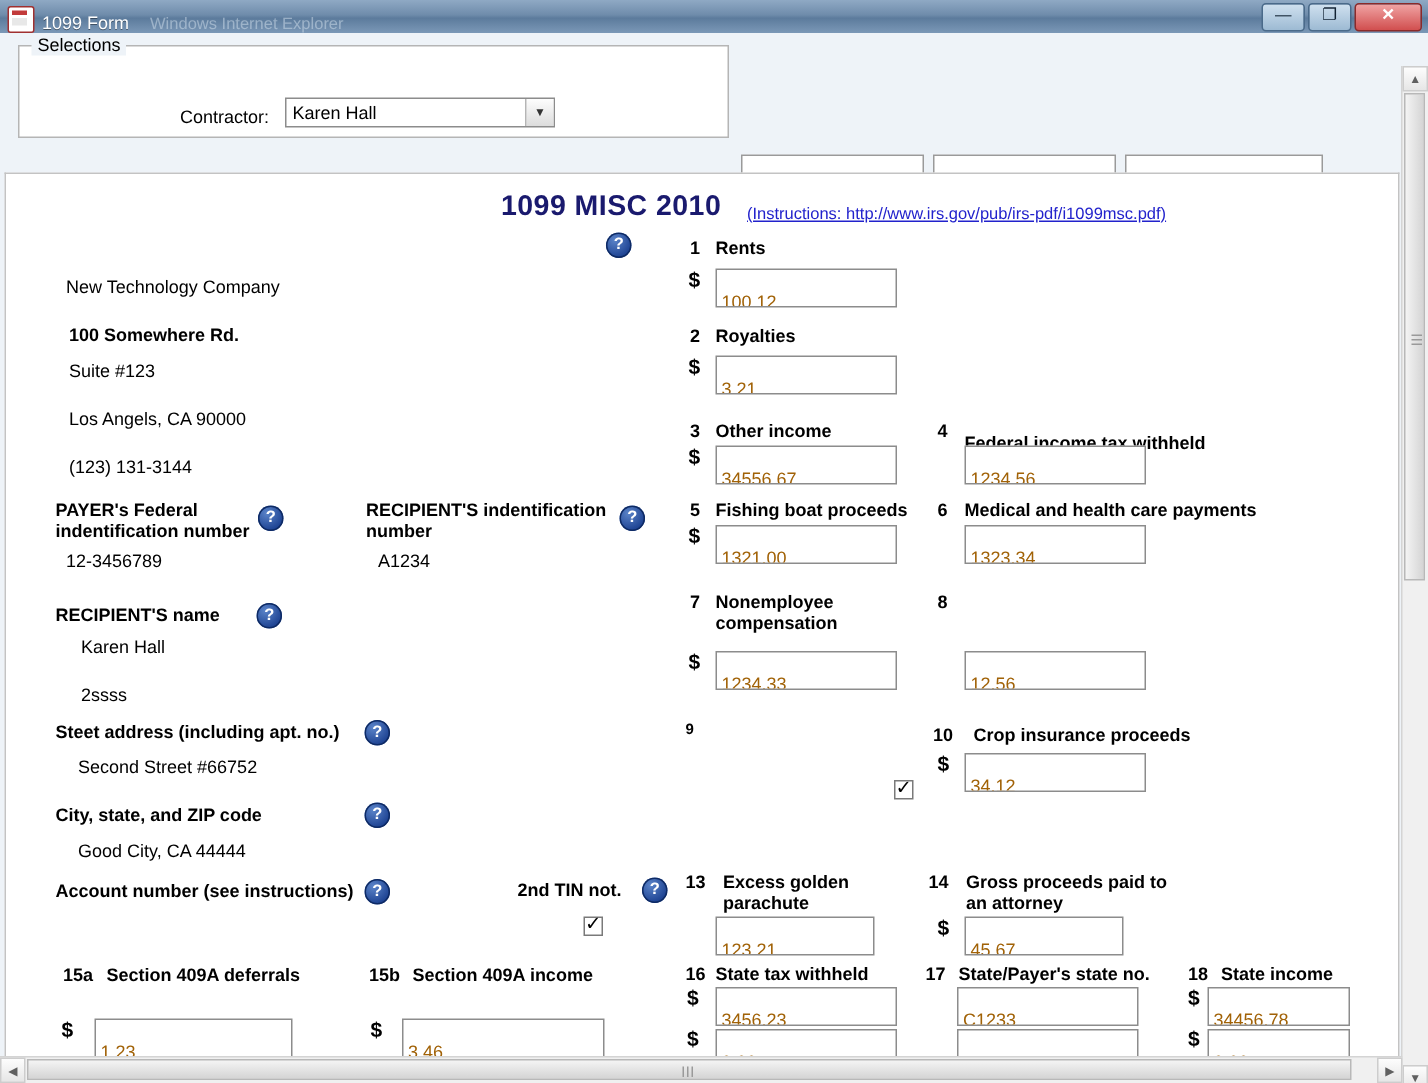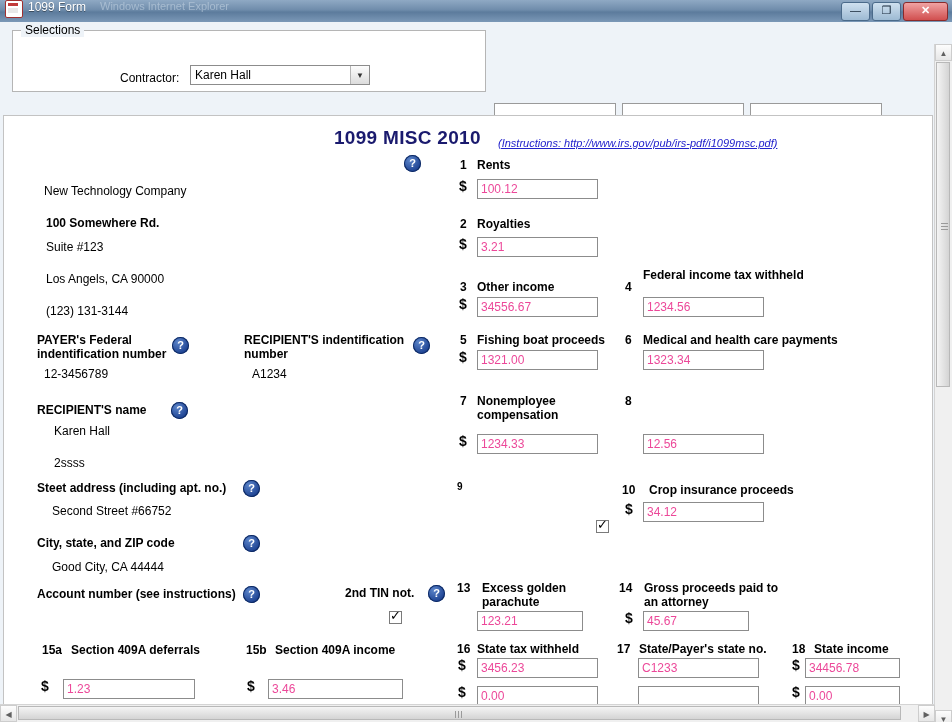--- a/index.html
+++ b/index.html
@@ -22,21 +22,21 @@
 
   
   .titlebar {
     position: absolute;
     left: 0; top: 0;
     width: 952px;
     height: 22px;
     background: linear-gradient(to bottom, #8fa9c4 0%, #6f8cab 45%, #5c7b9c 55%, #7b98b7 100%);
     border-bottom: 1px solid #3a5a7a;
     display: flex;
-    align-items: flex-start;
+    align-items: flex-end;
     overflow: hidden;
   }
   .titlebar .tb-icon {
     width: 16px; height: 16px;
     margin-left: 5px; margin-right: 5px;
     background: #ffffff;
     border: 1px solid #a03030;
     border-radius: 2px;
     position: relative;
     flex: none;
@@ -263,21 +263,20 @@
     font-weight: bold;
     color: #1a1a6e;
     letter-spacing: 0.3px;
   }
   .instr-link {
     position: absolute;
     left: 494px; top: 21px;
     font-size: 11px;
     color: #2222cc;
     text-decoration: underline;
-    font-style: italic;
   }
 
   .lbl {
     position: absolute;
     font-size: 12px;
     color: #000;
     white-space: nowrap;
   }
   .lbl.b { font-weight: bold; }
   .lbl.tiny { font-size: 10px; font-weight: bold; line-height: 12px; white-space: normal; }
@@ -297,22 +296,22 @@
   }
 
   .fld {
     position: absolute;
     height: 20px;
     border: 1px solid #8c8c8c;
     background: #ffffff;
     box-sizing: border-box;
     font-family: "Liberation Sans", sans-serif;
     font-size: 12px;
-    color: #ec4899;
-    padding: 0 3px;
+    color: #a16207;
+    padding: 12px 3px;
     line-height: 18px;
     overflow: hidden;
     white-space: nowrap;
   }
   .dollar {
     position: absolute;
     font-size: 14px;
     font-weight: bold;
   }
   .chk {
@@ -416,21 +415,21 @@
       <div class="lbl b" style="left:473px; top:101px;">Royalties</div>
       <div class="dollar" style="left:455px; top:120px;">$</div>
       <div class="fld" style="left:473px; top:121px; width:121px;">3.21</div>
 
       <div class="lbl b" style="left:456px; top:164px;">3</div>
       <div class="lbl b" style="left:473px; top:164px;">Other income</div>
       <div class="dollar" style="left:455px; top:180px;">$</div>
       <div class="fld" style="left:473px; top:181px; width:121px;">34556.67</div>
 
       <div class="lbl b" style="left:621px; top:164px;">4</div>
-      <div class="lbl b" style="left:639px; top:152px;">Federal income tax withheld</div>
+      <div class="lbl b" style="left:639px; top:172px;">Federal income tax withheld</div>
       <div class="fld" style="left:639px; top:181px; width:121px;">1234.56</div>
 
       <div class="lbl b" style="left:456px; top:217px;">5</div>
       <div class="lbl b" style="left:473px; top:217px;">Fishing boat proceeds</div>
       <div class="dollar" style="left:455px; top:233px;">$</div>
       <div class="fld" style="left:473px; top:234px; width:121px;">1321.00</div>
 
       <div class="lbl b" style="left:621px; top:217px;">6</div>
       <div class="lbl b" style="left:639px; top:217px;">Medical and health care payments</div>
       <div class="fld" style="left:639px; top:234px; width:121px;">1323.34</div>

